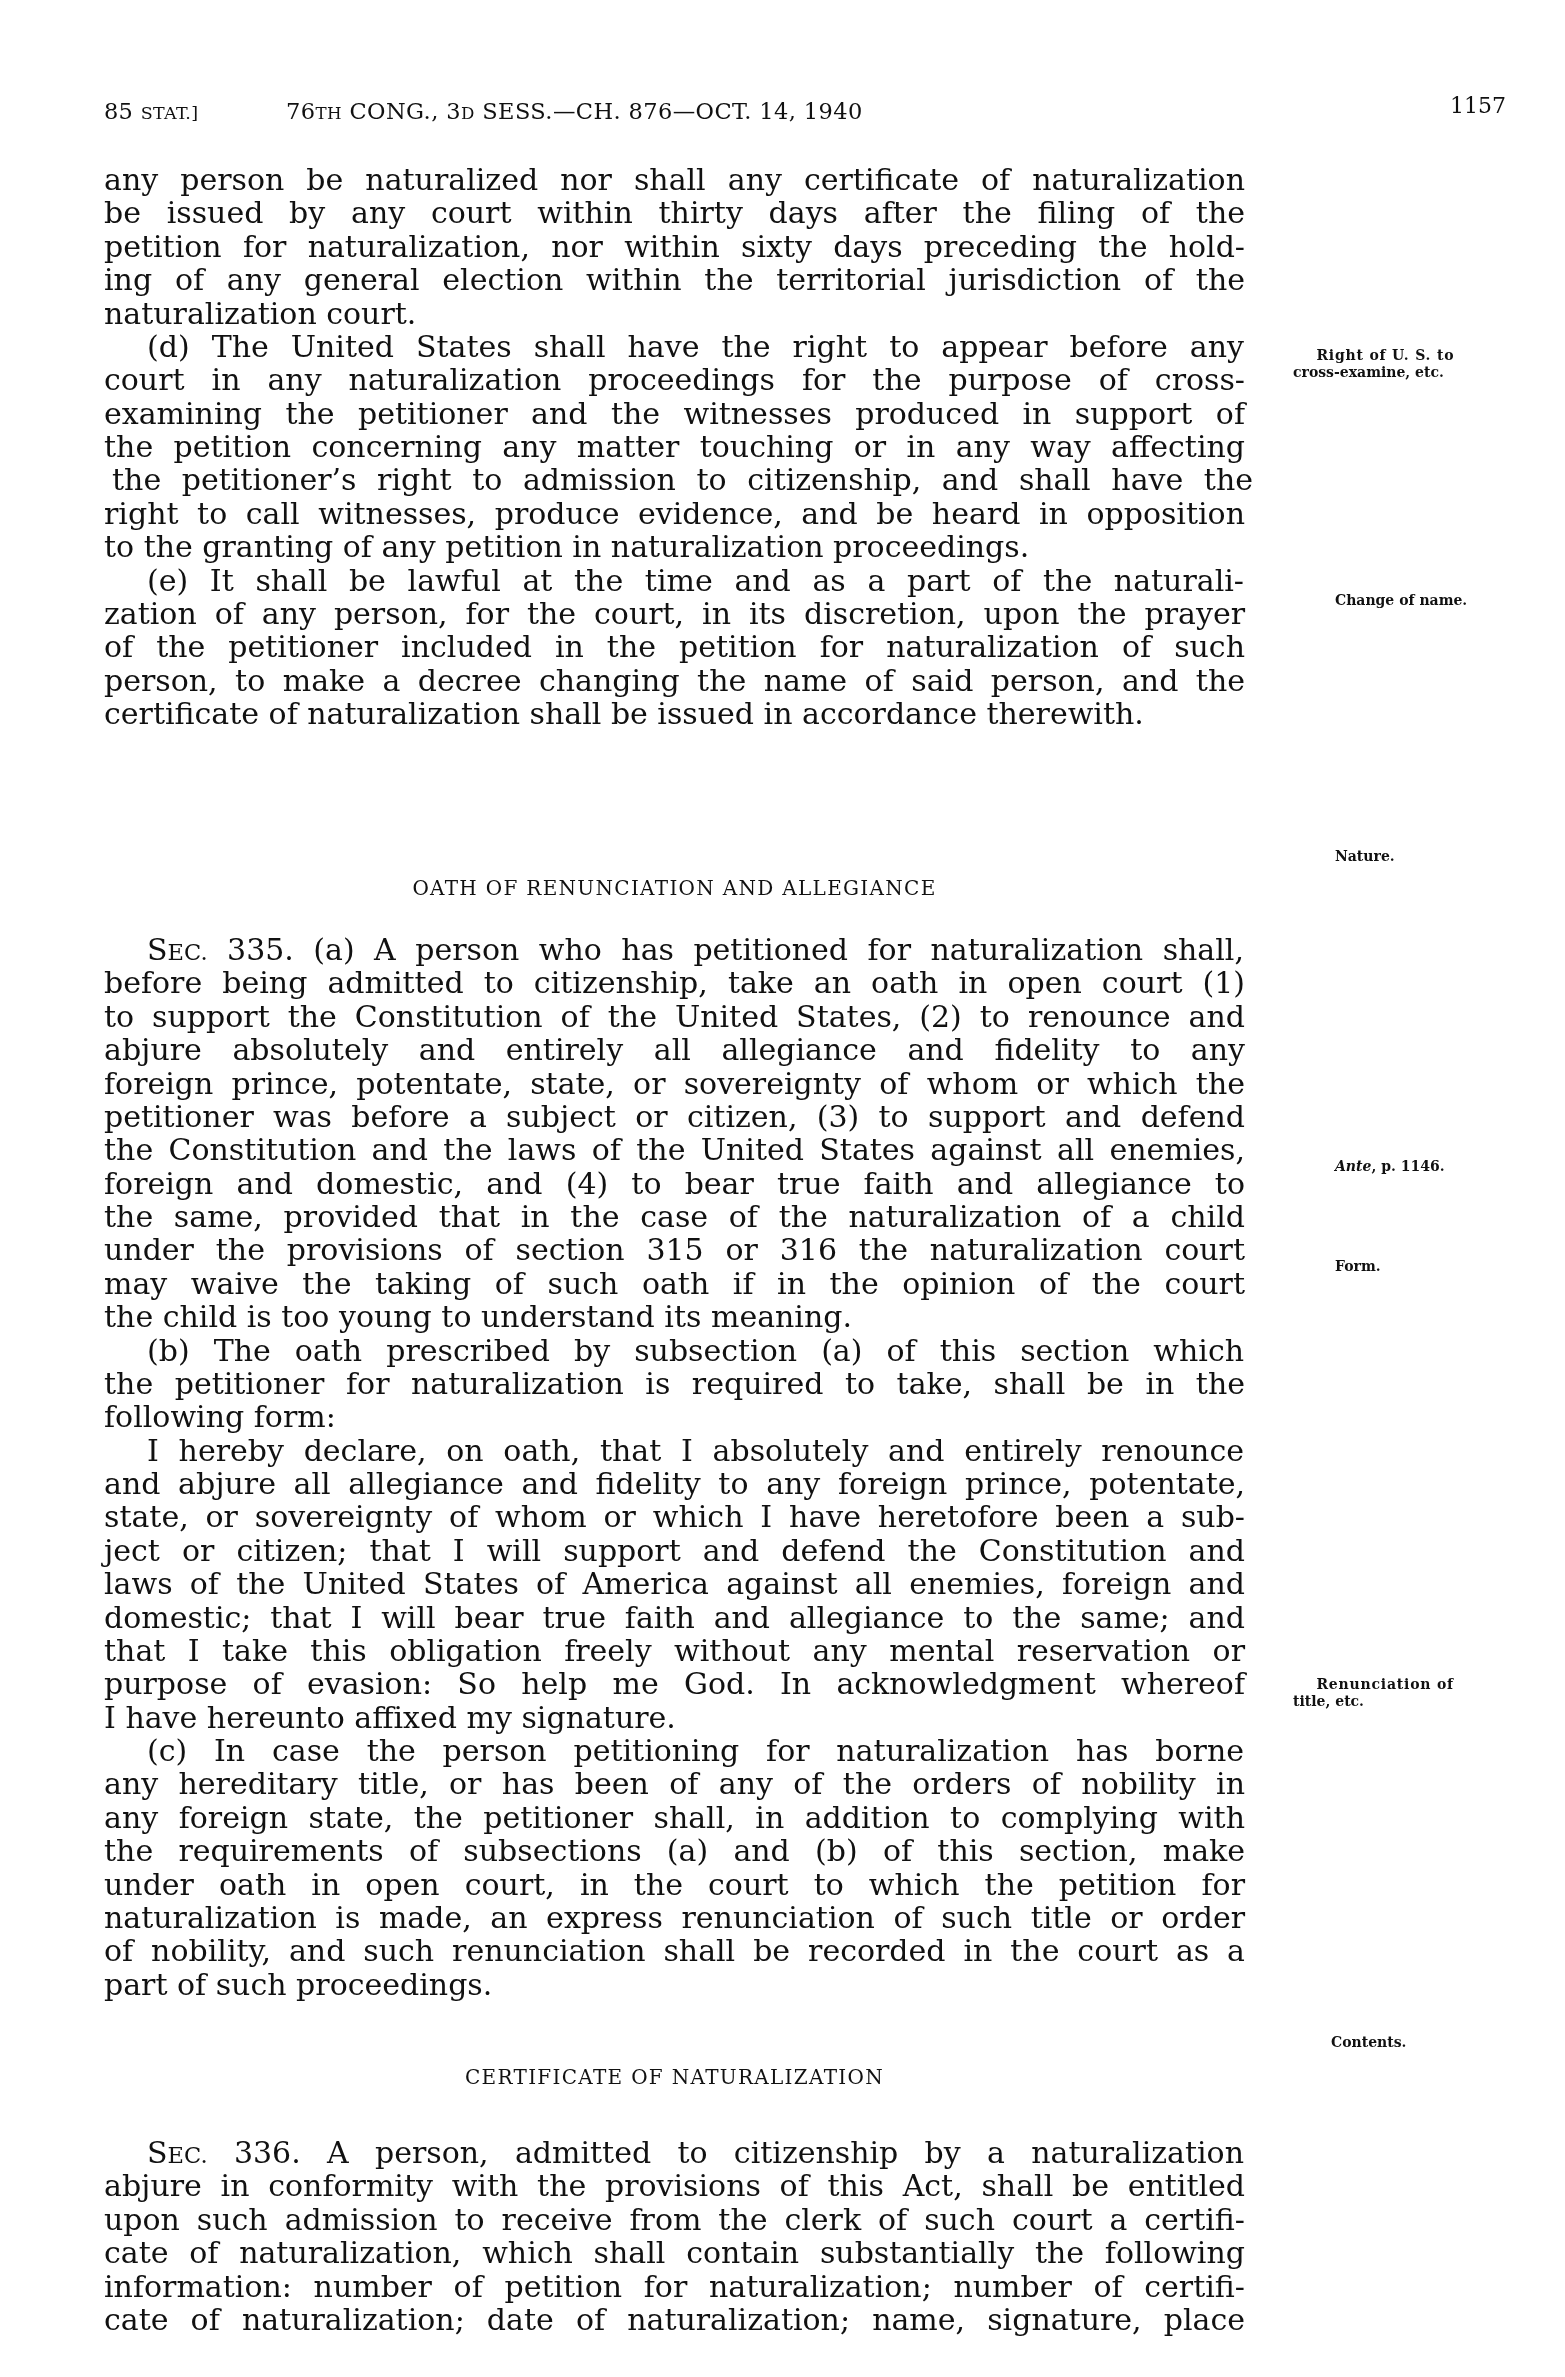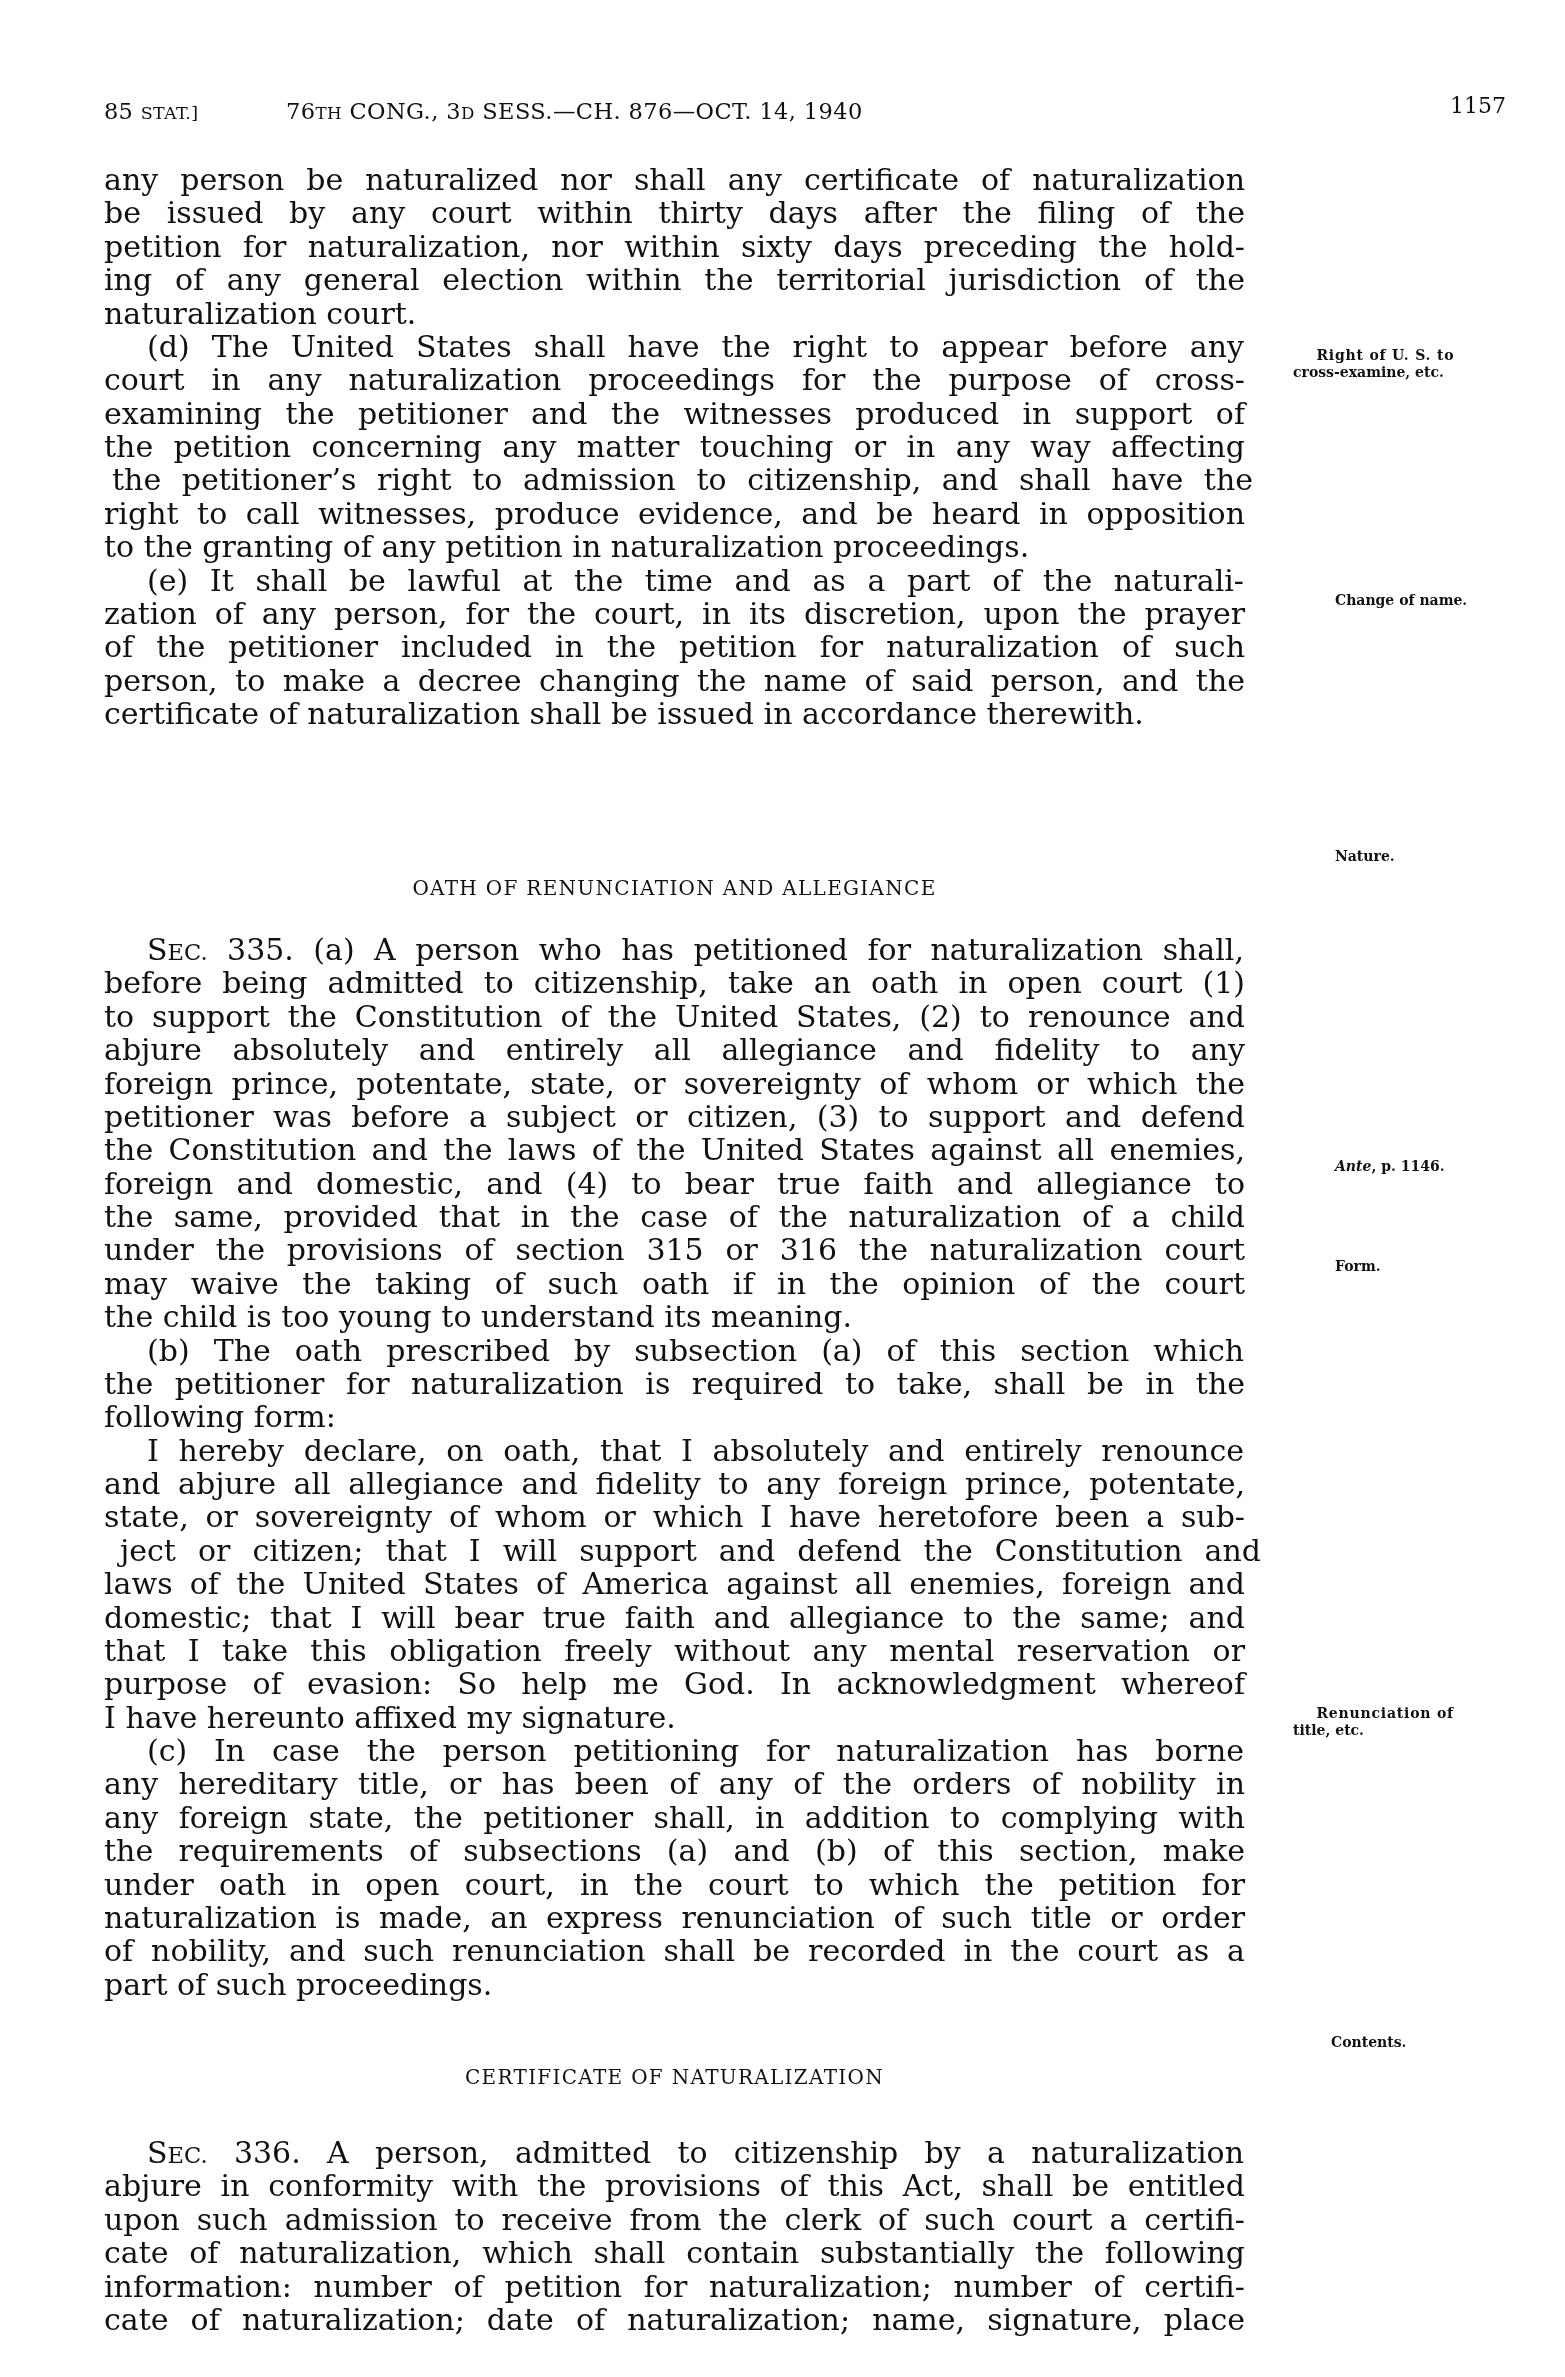--- a/index.html
+++ b/index.html
@@ -74,21 +74,21 @@
     <div class="line" style="top:267px;">the same, provided that in the case of the naturalization of a child</div>
     <div class="line" style="top:300px;">under the provisions of section 315 or 316 the naturalization court</div>
     <div class="line" style="top:334px;">may waive the taking of such oath if in the opinion of the court</div>
     <div class="line last" style="top:367px;">the child is too young to understand its meaning.</div>
     <div class="line indent" style="top:401px;">(b) The oath prescribed by subsection (a) of this section which</div>
     <div class="line" style="top:434px;">the petitioner for naturalization is required to take, shall be in the</div>
     <div class="line last" style="top:467px;">following form:</div>
     <div class="line indent" style="top:501px;">I hereby declare, on oath, that I absolutely and entirely renounce</div>
     <div class="line" style="top:534px;">and abjure all allegiance and fidelity to any foreign prince, potentate,</div>
     <div class="line" style="top:567px;">state, or sovereignty of whom or which I have heretofore been a sub-</div>
-    <div class="line" style="top:601px;margin-left:16px;">ject or citizen; that I will support and defend the Constitution and</div>
+    <div class="line" style="top:601px;">ject or citizen; that I will support and defend the Constitution and</div>
     <div class="line" style="top:634px;">laws of the United States of America against all enemies, foreign and</div>
     <div class="line" style="top:668px;">domestic; that I will bear true faith and allegiance to the same; and</div>
     <div class="line" style="top:701px;">that I take this obligation freely without any mental reservation or</div>
     <div class="line" style="top:734px;">purpose of evasion: So help me God.  In acknowledgment whereof</div>
     <div class="line last" style="top:768px;">I have hereunto affixed my signature.</div>
     <div class="line indent" style="top:801px;">(c) In case the person petitioning for naturalization has borne</div>
     <div class="line" style="top:834px;">any hereditary title, or has been of any of the orders of nobility in</div>
     <div class="line" style="top:868px;">any foreign state, the petitioner shall, in addition to complying with</div>
     <div class="line" style="top:901px;">the requirements of subsections (a) and (b) of this section, make</div>
     <div class="line" style="top:935px;">under oath in open court, in the court to which the petition for</div>
@@ -109,20 +109,20 @@
   </div>
 
   <div class="margin-note" style="top:347px;">
     <span class="mn-line first">Right of U. S. to</span>
     <span class="mn-line">cross-examine, etc.</span>
   </div>
   <div class="margin-note" style="top:592px; padding-left:42px;">Change of name.</div>
   <div class="margin-note" style="top:848px; padding-left:42px;">Nature.</div>
   <div class="margin-note" style="top:1158px; padding-left:42px;"><i>Ante</i><span>, p. 1146.</span></div>
   <div class="margin-note" style="top:1258px; padding-left:42px;">Form.</div>
-  <div class="margin-note" style="top:1676px;margin-top:29px;">
+  <div class="margin-note" style="top:1676px;">
     <span class="mn-line first">Renunciation of</span>
     <span class="mn-line">title, etc.</span>
   </div>
   <div class="margin-note" style="top:2034px; padding-left:38px;">Contents.</div>
 
 </div>
 
 
 </body></html>

